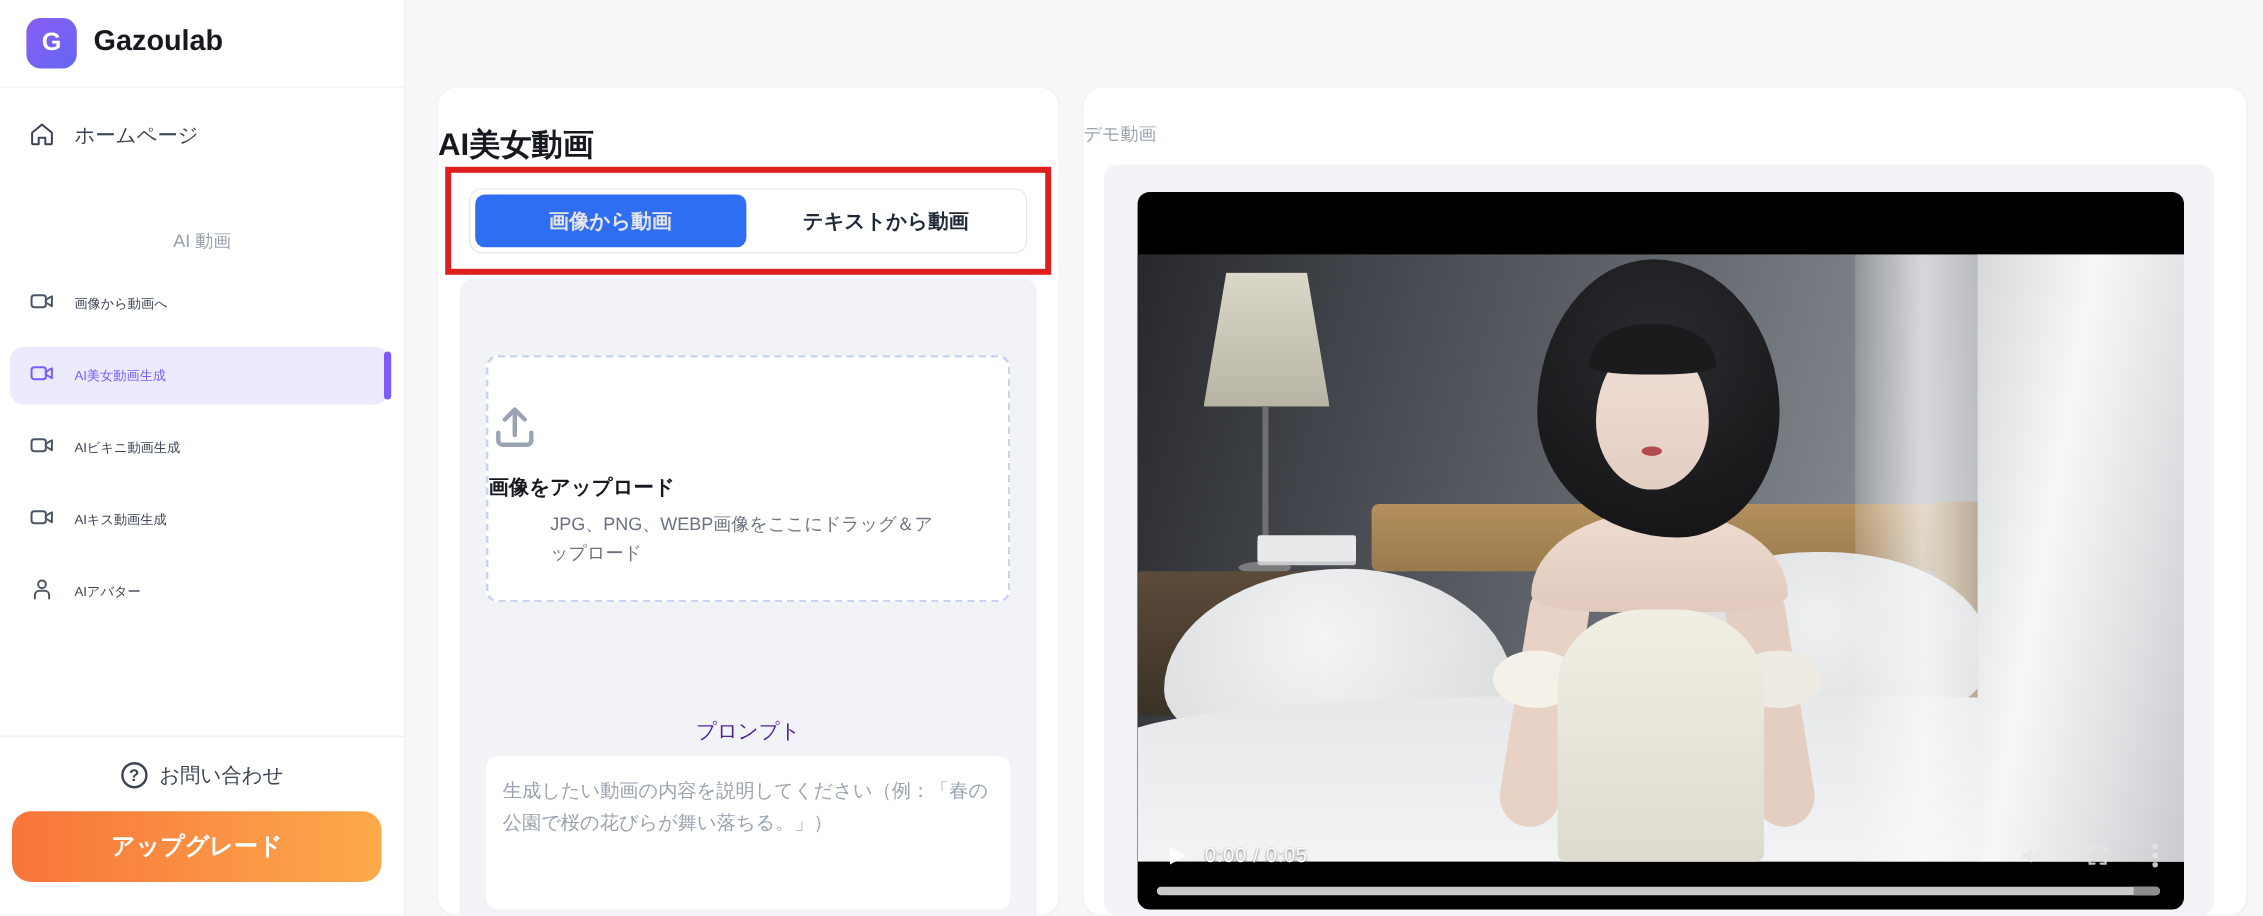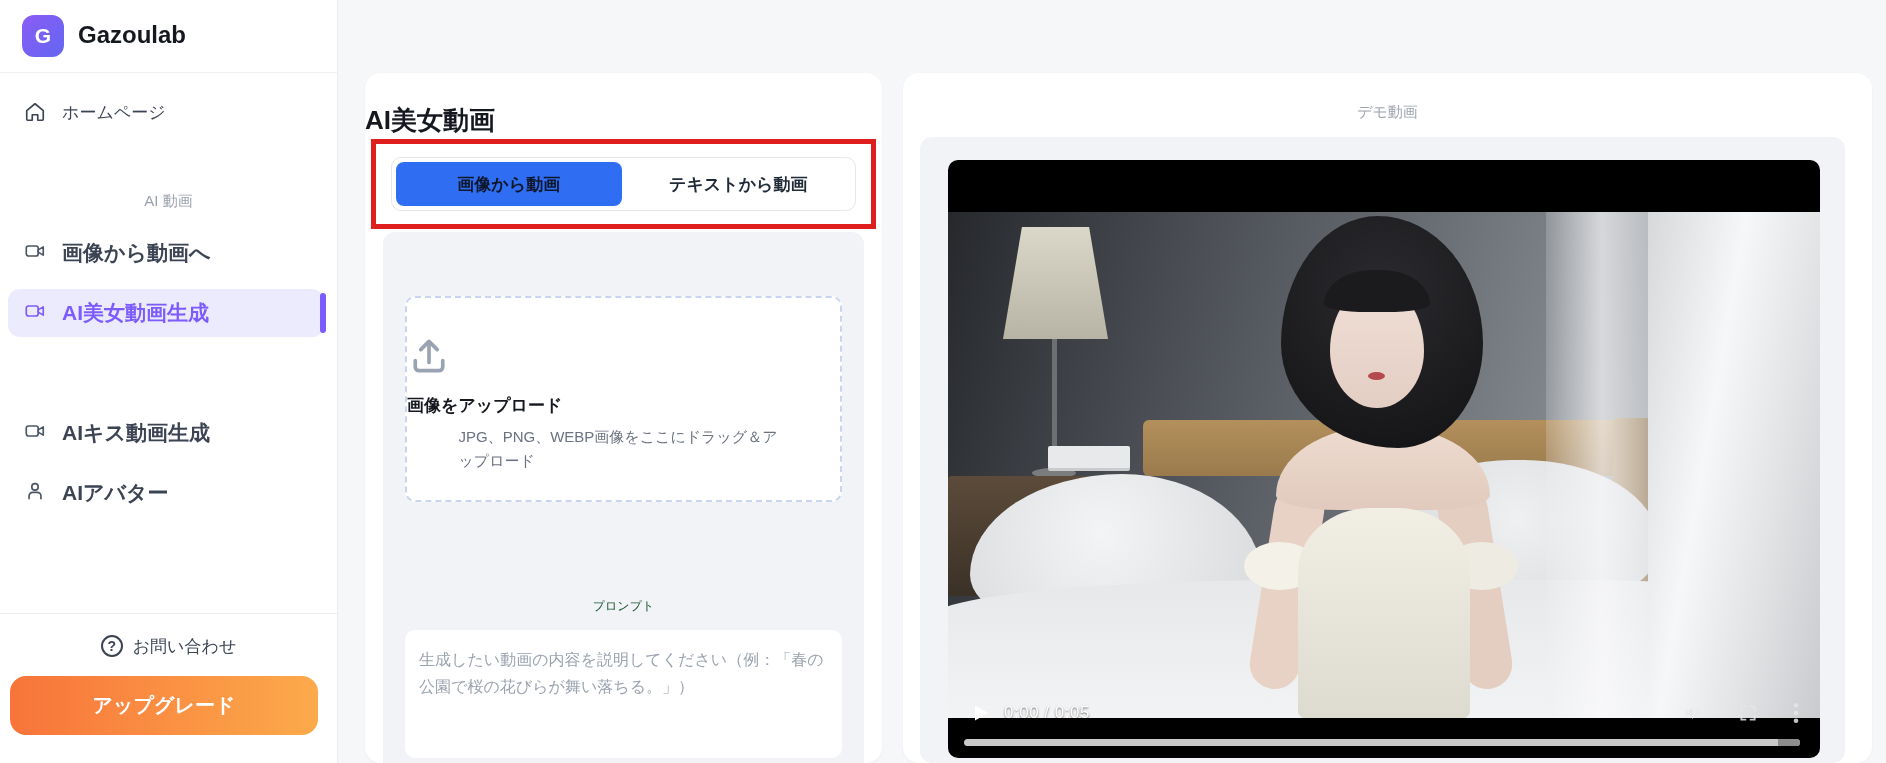--- a/index.html
+++ b/index.html
@@ -15,57 +15,57 @@
               display:flex; align-items:center; justify-content:center; }
   .app-name { position:absolute; left:78px; top:21px; font-size:24px; font-weight:bold; color:#15181f; }
 
   .nav-home { position:absolute; left:8px; top:101px; width:316px; height:44px; display:flex; align-items:flex-start; gap:16px; padding-left:16px; border-radius:10px; cursor:pointer; }
   .nav-home span.lbl { font-size:17px; color:#3c4454; }
 
   .section-label { position:absolute; left:0; top:192px; width:100%; text-align:center; font-size:15px; color:#9aa1ac; }
 
   .nav-item { position:absolute; left:8px; width:316px; height:48px; display:flex; align-items:center; gap:16px;
               padding-left:16px; border-radius:12px; cursor:pointer; }
-  .nav-item .lbl { font-size:21px; color:#3c4454;font-weight:bold; }
+  .nav-item .lbl { font-size:11px; color:#3c4454; }
   .nav-item svg { stroke:#4b5563; }
   .nav-item.active { background:#eceafd; }
   .nav-item.active .lbl { color:#7c5cfc; }
   .nav-item.active svg { stroke:#7c5cfc; }
   .active-bar { position:absolute; right:-2px; top:4px; width:6px; height:40px; border-radius:4px; background:#7c5cfc; }
 
   .sidebar-divider { position:absolute; left:0; top:613px; width:100%; height:1px; background:#ededf0; }
   .contact-row { position:absolute; left:0; top:628px; width:100%; height:36px; display:flex; align-items:center; justify-content:center; gap:10px; cursor:pointer; }
   .q-circle { width:22px; height:22px; border:2px solid #3c4454; border-radius:50%; display:flex; align-items:center; justify-content:center; font-size:14px; font-weight:bold; color:#3c4454; }
   .contact-row .lbl { font-size:17px; color:#3c4454; }
   .upgrade-btn { position:absolute; left:10px; top:676px; width:308px; height:59px; border:none; border-radius:16px;
                  background:linear-gradient(90deg,#f8743a,#fcaa4b); color:#fff; font-size:20px; font-weight:bold;
                  font-family:inherit; cursor:pointer; }
 
   
   #gen-card { position:absolute; left:365px; top:73px; width:517px; height:690px; background:#fff; border-radius:16px; box-shadow:0 1px 3px rgba(0,0,0,0.04); }
   .gen-title { position:absolute; left:0; top:30px; width:100%; text-align:left; font-size:26px; font-weight:600; color:#15181f; }
   .annotation-rect { position:absolute; left:6px; top:66px; width:505px; height:90px; border:5px solid #df1e1e; pointer-events:none; z-index:5; }
   .tab-group { position:absolute; left:26px; top:84px; width:465px; height:54px; background:#fff; border:1px solid #e5e7eb; border-radius:10px; display:flex; padding:4px; gap:4px; }
   .tab { flex:1; display:flex; align-items:center; justify-content:center; font-size:17px; font-weight:600; border-radius:8px; cursor:pointer; color:#1f2937; background:transparent; }
-  .tab.active { background:#2f6ef2; color:#0f172a; }
+  .tab.active { background:#2f6ef2; color:#e5e5e5; }
 
   .gen-panel { position:absolute; left:18px; top:159px; width:481px; height:604px; background:#f2f3f6; border-radius:12px; }
   .upload-hint { position:absolute; left:0; top:26px; width:100%; text-align:center; font-size:15px; color:#4b5563; }
   .upload-box { position:absolute; left:22px; top:64px; width:437px; height:206px; background:#fff; border:2px dashed #c9d4f0; border-radius:10px; cursor:pointer; text-align:left; }
   .upload-box svg { margin-top:36px; }
   .upload-title { margin-top:12px; font-size:17px; font-weight:bold; color:#15181f; }
   .upload-sub { margin:8px auto 0; width:330px; font-size:15px; line-height:1.6; color:#6b7280; }
-  .prompt-label { position:absolute; left:0; top:366px; width:100%; text-align:center; font-size:12px; font-weight:500; color:#14532d; }
+  .prompt-label { position:absolute; left:0; top:366px; width:100%; text-align:center; font-size:17px; font-weight:500; color:#4c1d95; }
   .prompt-area { position:absolute; left:22px; top:398px; width:437px; height:128px; background:#fff; border:none; border-radius:10px;
                  resize:none; padding:16px 14px; font-family:inherit; font-size:16px; line-height:1.7; color:#374151; }
   .prompt-area::placeholder { color:#9aa3af; }
 
   
   #demo-card { position:absolute; left:903px; top:73px; width:969px; height:690px; background:#fff; border-radius:16px; box-shadow:0 1px 3px rgba(0,0,0,0.04); }
-  .demo-title { position:absolute; left:0; top:30px; width:100%; text-align:center; font-size:15px; color:#9ca3af; }
+  .demo-title { position:absolute; left:0; top:30px; width:100%; text-align:left; font-size:15px; color:#9ca3af; }
   .demo-panel { position:absolute; left:17px; top:64px; width:925px; height:626px; background:#f2f3f6; border-radius:12px; }
   .video { position:absolute; left:28px; top:23px; width:872px; height:598px; background:#000; border-radius:10px; overflow:hidden; }
   .v-content { position:absolute; left:0; top:52px; width:872px; height:506px; overflow:hidden;
                background:linear-gradient(105deg,#26282c,#4a4e54 25%,#6e7379 52%,#8f9499 75%,#a8adb2 100%); }
   .sc { position:absolute; }
   .sc-shade { left:55px; top:15px; width:105px; height:112px; background:linear-gradient(#dcd8c9,#b7b3a5); clip-path:polygon(18% 0,82% 0,100% 100%,0 100%); }
   .sc-stem { left:104px; top:127px; width:5px; height:132px; background:#6d6f71; }
   .sc-base { left:84px; top:256px; width:44px; height:10px; border-radius:50%; background:#7a7c7e; }
   .sc-book { left:100px; top:234px; width:82px; height:22px; background:#e8e9ea; border-radius:2px; box-shadow:0 3px 0 #c9cbcd; }
   .sc-table { left:0; top:264px; width:186px; height:120px; background:linear-gradient(#5c4b3a,#3a3127); border-radius:4px; }
@@ -136,20 +136,29 @@
       <span>
         <svg width="22" height="22" viewBox="0 0 24 24" fill="none" stroke-width="1.8" stroke-linejoin="round" stroke-linecap="round">
           <rect x="2.5" y="6.5" width="13" height="11" rx="2.5"></rect>
             <path d="M15.5 10.8 21 7.5v9l-5.5-3.3z"></path>
         </svg>
       </span>
       <span class="lbl">AI美女動画生成</span>
       <span class="active-bar"></span>
     </div>
 
+    <div class="nav-item" style="top:349px;">
+      <span>
+        <svg width="22" height="22" viewBox="0 0 24 24" fill="none" stroke-width="1.8" stroke-linejoin="round" stroke-linecap="round">
+          <rect x="2.5" y="6.5" width="13" height="11" rx="2.5"></rect>
+            <path d="M15.5 10.8 21 7.5v9l-5.5-3.3z"></path>
+        </svg>
+      </span>
+      <span class="lbl">AIビキニ動画生成</span>
+    </div>
 
     <div class="nav-item" style="top:409px;">
       <span>
         <svg width="22" height="22" viewBox="0 0 24 24" fill="none" stroke-width="1.8" stroke-linejoin="round" stroke-linecap="round">
           <rect x="2.5" y="6.5" width="13" height="11" rx="2.5"></rect>
             <path d="M15.5 10.8 21 7.5v9l-5.5-3.3z"></path>
         </svg>
       </span>
       <span class="lbl">AIキス動画生成</span>
     </div>

